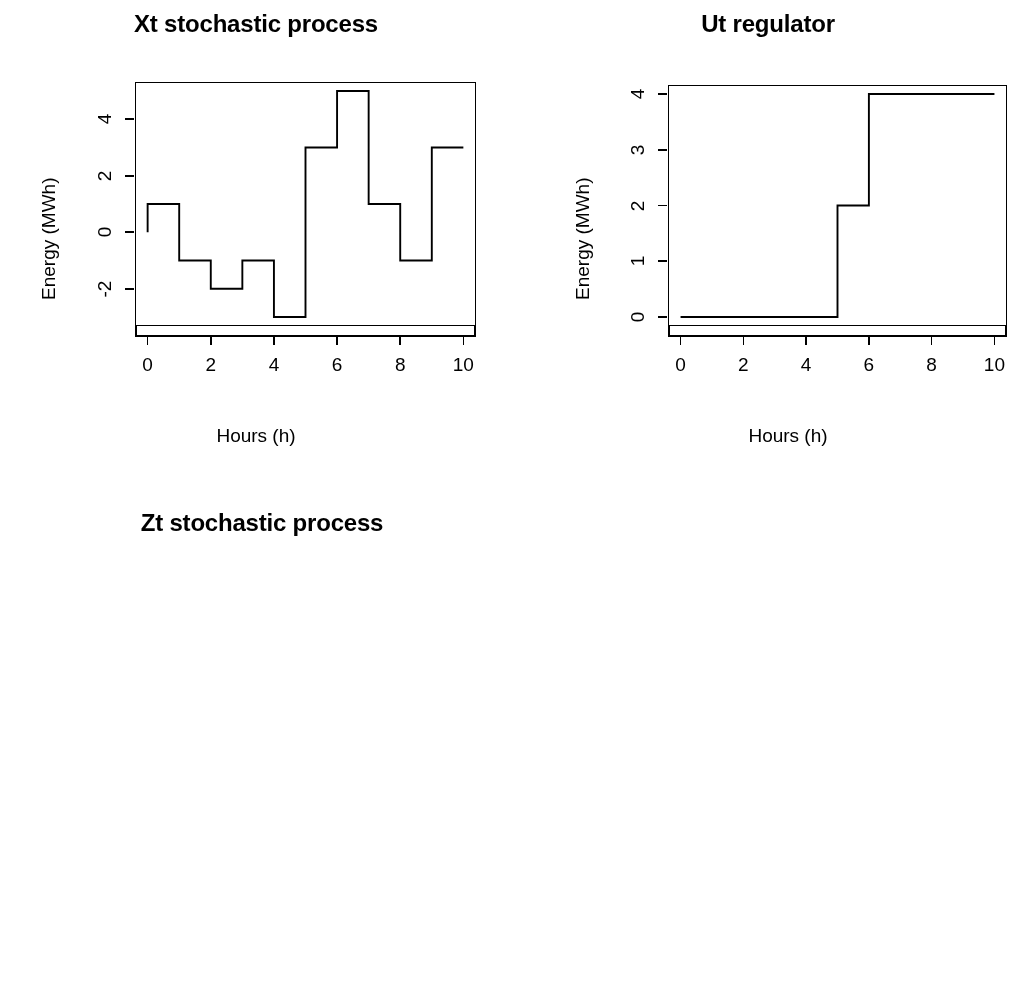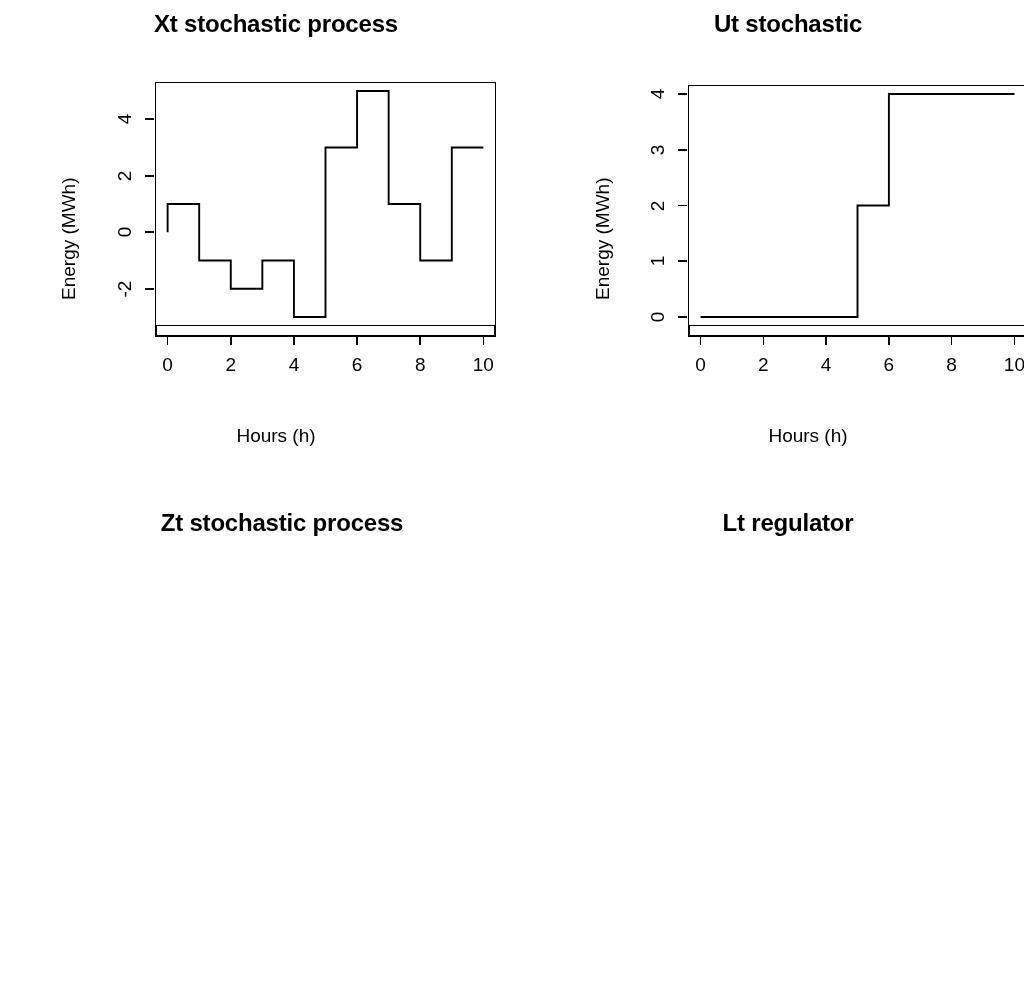--- a/index.html
+++ b/index.html
@@ -16,21 +16,20 @@
   }
   .page {
     position: relative;
     width: 1024px;
     height: 998px;
   }
   .panel {
     position: absolute;
     width: 512px;
     height: 499px;
-    margin-left: 20px;
   }
   .panel-tl { left: 0;   top: 0; }
   .panel-tr { left: 512px; top: 0; }
   .panel-bl { left: 6px;   top: 499px; }
   .panel-br { left: 512px; top: 499px; }
 
   .chart-title {
     position: absolute;
     left: 0;
     top: 10px;
@@ -133,21 +132,21 @@
         <div class="axis-line" style="left: 135px; top: 326px; width: 1.6px; height: 11px;"></div>
         <div class="axis-line" style="left: 474.4px; top: 326px; width: 1.6px; height: 11px;"></div>
         <div class="axis-line" style="left: 135px; top: 335.4px; width: 341px; height: 1.6px;"></div>
         <svg class="series" width="512" height="499">
           <path d="M 147.63 232.24 L 147.63 204.00 L 179.20 204.00 L 179.20 260.48 L 210.78 260.48 L 210.78 288.72 L 242.35 288.72 L 242.35 260.48 L 273.93 260.48 L 273.93 316.96 L 305.50 316.96 L 305.50 147.52 L 337.07 147.52 L 337.07 91.04 L 368.65 91.04 L 368.65 204.00 L 400.22 204.00 L 400.22 260.48 L 431.80 260.48 L 431.80 147.52 L 463.37 147.52"></path>
         </svg>
       </div>
   </div>
 
   <div class="panel panel-tr">
-    <div class="chart-title">Ut stochastic</div>
+    <div class="chart-title">Ut regulator</div>
     <div class="ylab" id="ylab-ut" style="left: 60px; top: 300px;">Energy (MWh)</div>
     <div class="xlab" id="xlab-ut" style="top: 425px; left: 20px;">Hours (h)</div>
     <div class="plot" id="plot-ut">
         <div class="plotbox" style="left: 156px; top: 85px; width: 339px; height: 241px;"></div>
         <div class="tick ytick" style="left: 146px; top: 316.274px;"></div>
         <div class="ytlabel" style="width: 40px; left: 106px; top: 306.074px; line-height: 22px;">0</div>
         <div class="tick ytick" style="left: 146px; top: 260.487px;"></div>
         <div class="ytlabel" style="width: 40px; left: 106px; top: 250.287px; line-height: 22px;">1</div>
         <div class="tick ytick" style="left: 146px; top: 204.7px;"></div>
         <div class="ytlabel" style="width: 40px; left: 106px; top: 194.5px; line-height: 22px;">2</div>
@@ -179,23 +178,14 @@
   <div class="panel panel-bl">
     <div class="chart-title">Zt stochastic process</div>
 
     <div class="plot" id="plot-zt">
         <svg class="series" width="512" height="499">
           <path d="M 147.63 846.04 L 147.63 790.02 L 179.20 790.02 L 179.20 846.04 L 210.78 846.04 L 210.78 846.04 L 242.35 846.04 L 242.35 790.02 L 273.93 790.02 L 273.93 846.04 L 305.50 846.04 L 305.50 621.96 L 337.07 621.96 L 337.07 621.96 L 368.65 621.96 L 368.65 846.04 L 400.22 846.04 L 400.22 846.04 L 431.80 846.04 L 431.80 621.96 L 463.37 621.96"></path>
         </svg>
       </div>
   </div>
 
-  <div class="panel panel-br">
-    <div class="chart-title">Lt regulator</div>
-
-    <div class="plot" id="plot-lt">
-        <svg class="series" width="512" height="499">
-          <path d="M 168.56 846.04 L 168.56 846.04 L 199.94 846.04 L 199.94 801.22 L 231.33 801.22 L 231.33 756.41 L 262.72 756.41 L 262.72 756.41 L 294.11 756.41 L 294.11 711.59 L 325.50 711.59 L 325.50 711.59 L 356.89 711.59 L 356.89 711.59 L 388.28 711.59 L 388.28 711.59 L 419.67 711.59 L 419.67 621.96 L 451.06 621.96 L 451.06 621.96 L 482.44 621.96"></path>
-        </svg>
-      </div>
-  </div>
 
 </div>
 
 </body></html>

